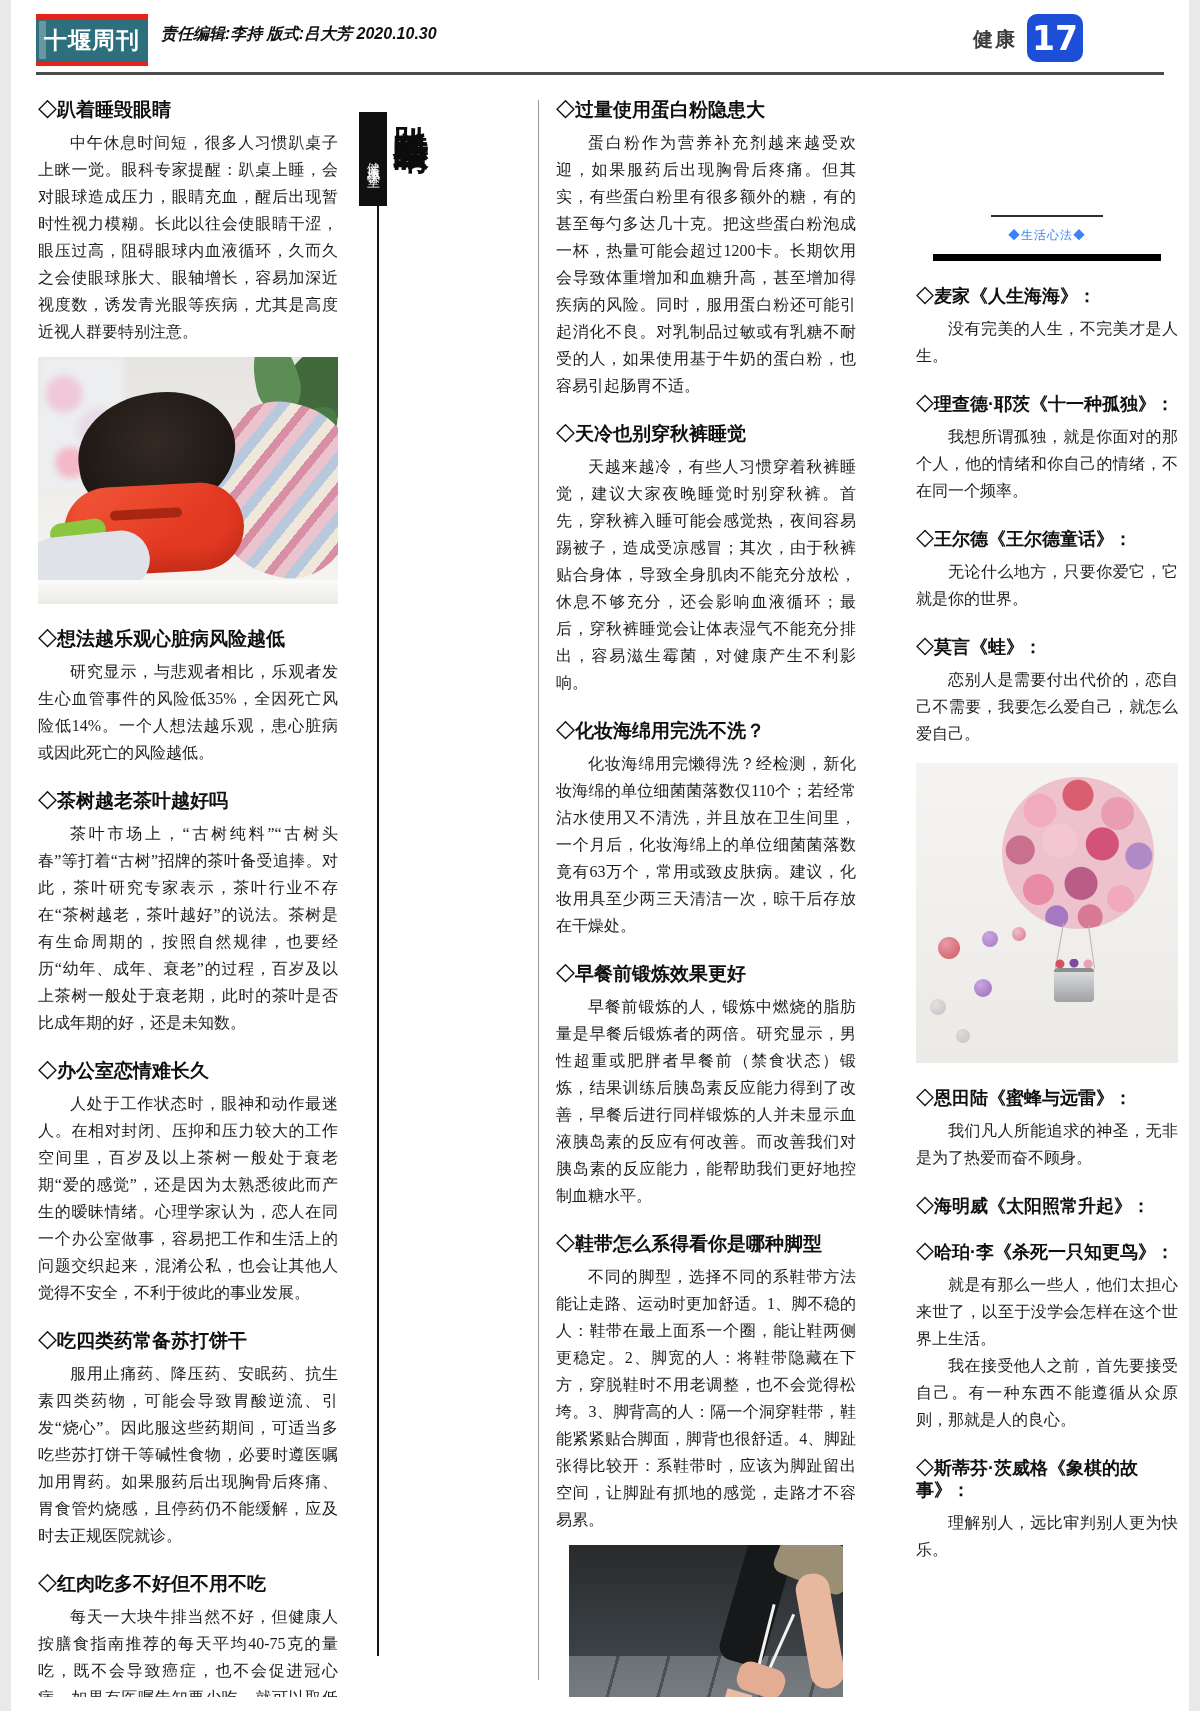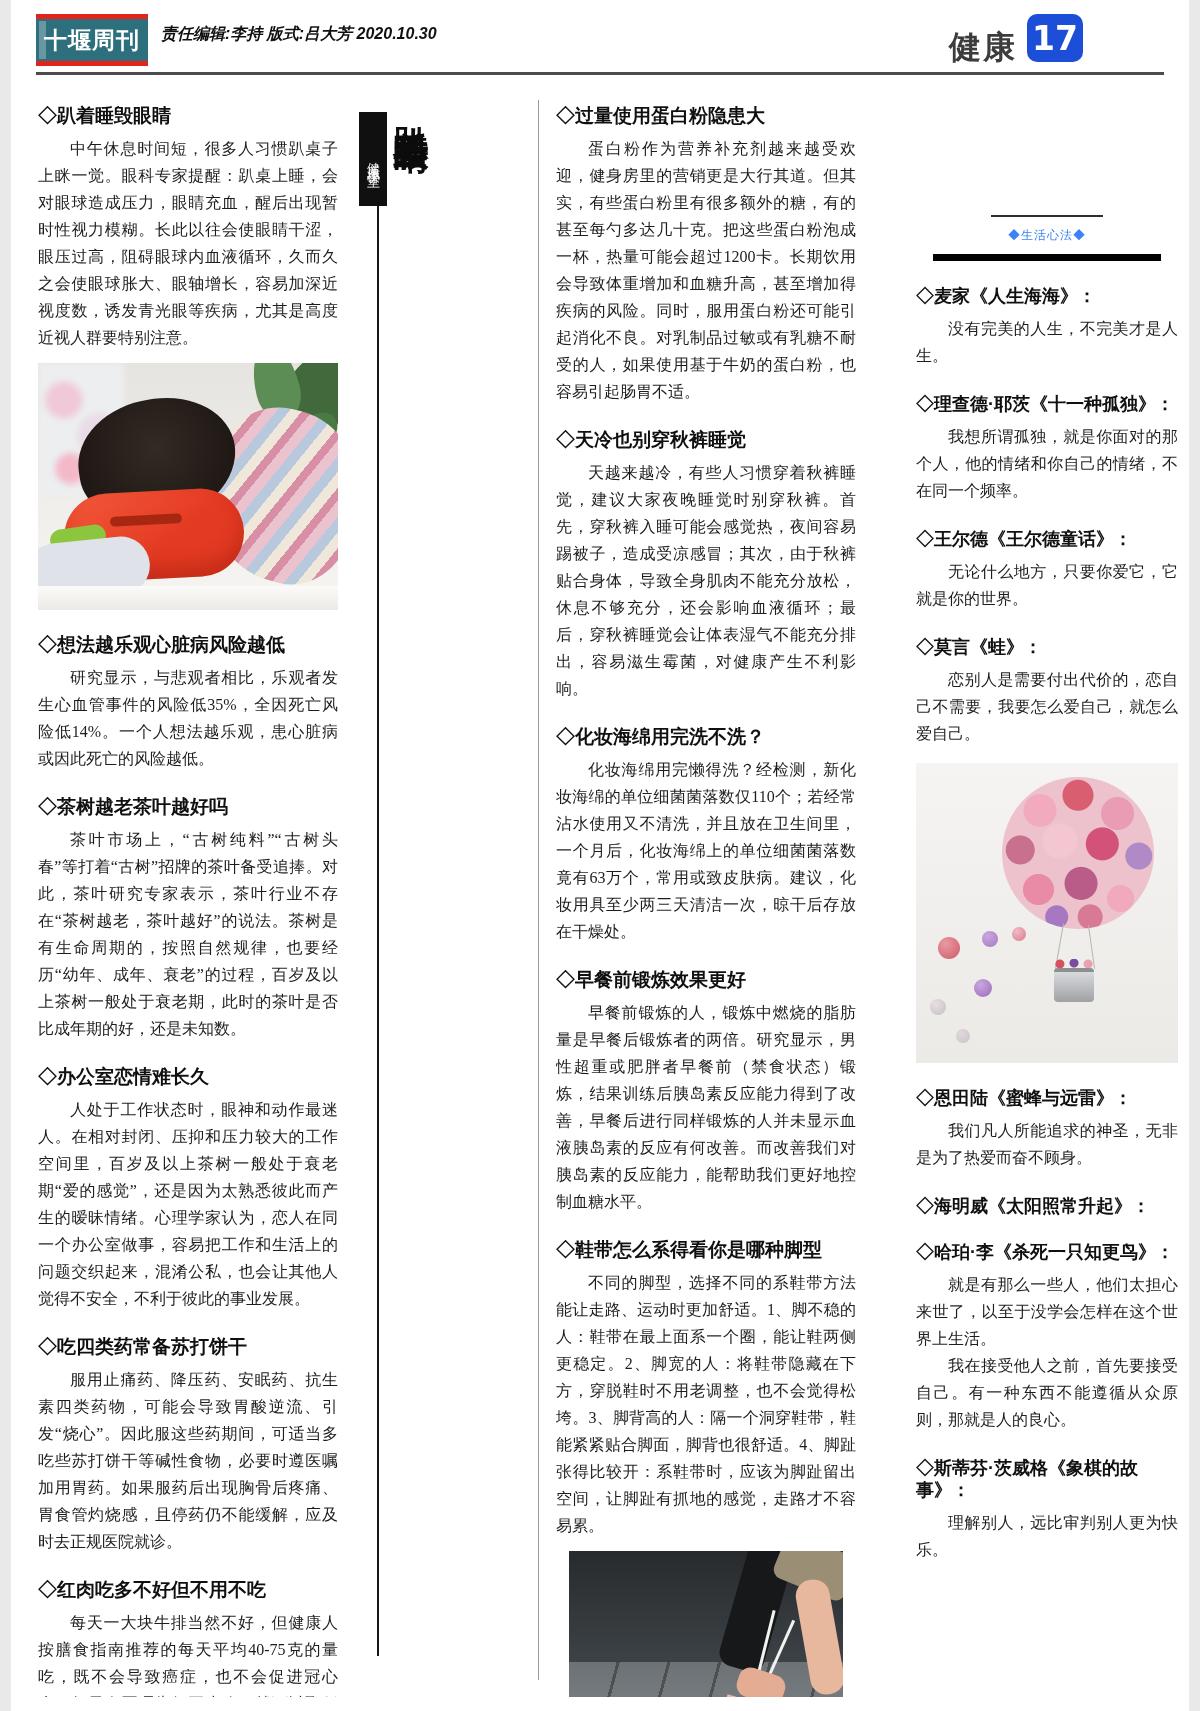--- a/index.html
+++ b/index.html
@@ -8,21 +8,21 @@
   .page{position:relative;width:1178px;height:1711px;background:#ffffff;margin:0 auto;overflow:hidden}
 
   
   .masthead{position:absolute;left:25px;top:14px;width:112px;height:52px;background:#2e6f7d;
     border-top:5px solid #e3241b;border-bottom:5px solid #e3241b;display:flex;align-items:center;justify-content:center}
   .masthead-strip{position:absolute;left:3px;top:2px;bottom:2px;width:7px;background:rgba(255,255,255,.28)}
   .masthead-title{color:#fff;font-weight:bold;font-size:23px;letter-spacing:1px;white-space:nowrap}
   .editor-line{position:absolute;left:150px;top:24px;font-family:"Liberation Sans",sans-serif;
     font-weight:bold;font-style:italic;font-size:16px;color:#101010;white-space:nowrap}
   .section-label{position:absolute;right:172px;top:26px;font-family:Liberation Serif, serif;
-    font-weight:bold;font-size:32px;color:#3c3c3c;letter-spacing:2px}
+    font-weight:bold;font-size:20px;color:#3c3c3c;letter-spacing:2px}
   .page-badge{position:absolute;right:106px;top:14px;width:56px;height:48px;background:#1d4ed8;border-radius:10px;
     color:#fff;font-family:"DejaVu Sans",sans-serif;font-weight:bold;font-size:33px;
     display:flex;align-items:center;justify-content:center}
   .header-rule{position:absolute;left:25px;right:25px;top:72px;height:3px;background:#4c4c4c}
 
   
   .kicker{position:absolute;left:348px;top:112px;width:28px;height:94px;background:#101010;color:#fff;
     writing-mode:vertical-rl;display:flex;align-items:center;justify-content:center;
     font-family:"Liberation Sans",sans-serif;font-size:13px;letter-spacing:3px}
   .kicker-rule{position:absolute;left:366px;top:206px;width:2px;height:1450px;background:#161616}
@@ -31,21 +31,21 @@
   .mid-rule{position:absolute;left:527px;top:100px;width:1px;height:1580px;background:#9a9a9a}
 
   
   .col{position:absolute;top:97px;overflow:hidden;height:1600px}
   .col-left{left:27px;width:300px}
   .col-mid{left:545px;width:300px}
   .col-right{left:905px;width:262px;height:1606px}
 
   .a-title{font-family:"Liberation Sans",sans-serif;font-size:19px;font-weight:bold;color:#101010;
     line-height:22px;margin:24px 0 8px}
-  .article:first-child .a-title{margin-top:8px}
+  .article:first-child .a-title{margin-top:2px}
   .a-body{font-size:16px;line-height:27px;text-align:justify;text-indent:2em;color:#1d1d1d}
 
   
   .lifebox-header{margin-top:118px;text-align:center}
   .thin-line{width:112px;height:2px;background:#2e2e2e;margin:0 auto 10px}
   .lifebox-title{font-family:"Liberation Sans",sans-serif;font-weight:normal;font-size:12px;color:#3b82f6;letter-spacing:1px}
   .thick-bar{width:228px;height:7px;background:#000;margin:10px auto 0}
   .quote .a-title{font-size:18px}
   .quote:first-of-type .a-title{}
 
@@ -193,21 +193,21 @@
     </article>
     <article class="article">
       <h3 class="a-title">◇红肉吃多不好但不用不吃</h3>
       <p class="a-body">每天一大块牛排当然不好，但健康人按膳食指南推荐的每天平均40-75克的量吃，既不会导致癌症，也不会促进冠心病。如果有医嘱告知要少吃，就可以取低限，或把红肉替换为鸡鸭肉，无需一口肉都不吃。</p>
     </article>
   </div>
 
   <div class="col col-mid">
     <article class="article">
       <h3 class="a-title">◇过量使用蛋白粉隐患大</h3>
-      <p class="a-body">蛋白粉作为营养补充剂越来越受欢迎，健身房里的营销更是大行其道。但其实，有些蛋白粉里有很多额外的糖，有的甚至每勺多达几十克。把这些蛋白粉泡成一杯，热量可能会超过1200卡。长期饮用会导致体重增加和血糖升高，甚至增加得疾病的风险。同时，服用蛋白粉还可能引起消化不良。对乳制品过敏或有乳糖不耐受的人，如果使用基于牛奶的蛋白粉，也容易引起肠胃不适。</p>
+      <p class="a-body">蛋白粉作为营养补充剂越来越受欢迎，如果服药后出现胸骨后疼痛。但其实，有些蛋白粉里有很多额外的糖，有的甚至每勺多达几十克。把这些蛋白粉泡成一杯，热量可能会超过1200卡。长期饮用会导致体重增加和血糖升高，甚至增加得疾病的风险。同时，服用蛋白粉还可能引起消化不良。对乳制品过敏或有乳糖不耐受的人，如果使用基于牛奶的蛋白粉，也容易引起肠胃不适。</p>
     </article>
     <article class="article">
       <h3 class="a-title">◇天冷也别穿秋裤睡觉</h3>
       <p class="a-body">天越来越冷，有些人习惯穿着秋裤睡觉，建议大家夜晚睡觉时别穿秋裤。首先，穿秋裤入睡可能会感觉热，夜间容易踢被子，造成受凉感冒；其次，由于秋裤贴合身体，导致全身肌肉不能充分放松，休息不够充分，还会影响血液循环；最后，穿秋裤睡觉会让体表湿气不能充分排出，容易滋生霉菌，对健康产生不利影响。</p>
     </article>
     <article class="article">
       <h3 class="a-title">◇化妆海绵用完洗不洗？</h3>
       <p class="a-body">化妆海绵用完懒得洗？经检测，新化妆海绵的单位细菌菌落数仅110个；若经常沾水使用又不清洗，并且放在卫生间里，一个月后，化妆海绵上的单位细菌菌落数竟有63万个，常用或致皮肤病。建议，化妆用具至少两三天清洁一次，晾干后存放在干燥处。</p>
     </article>
     <article class="article">

